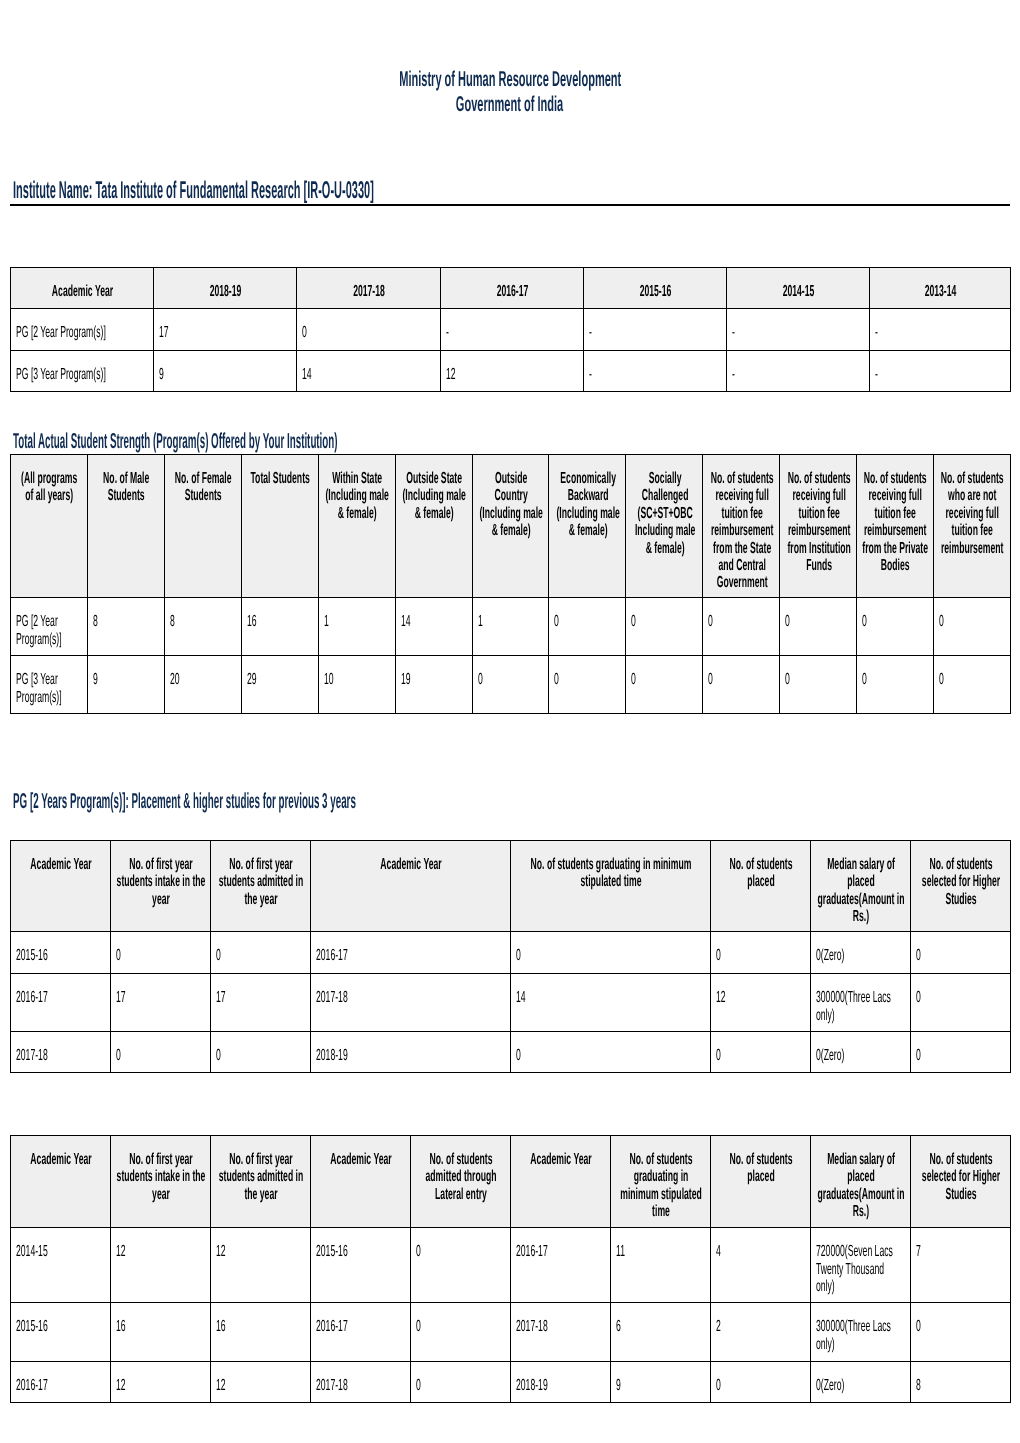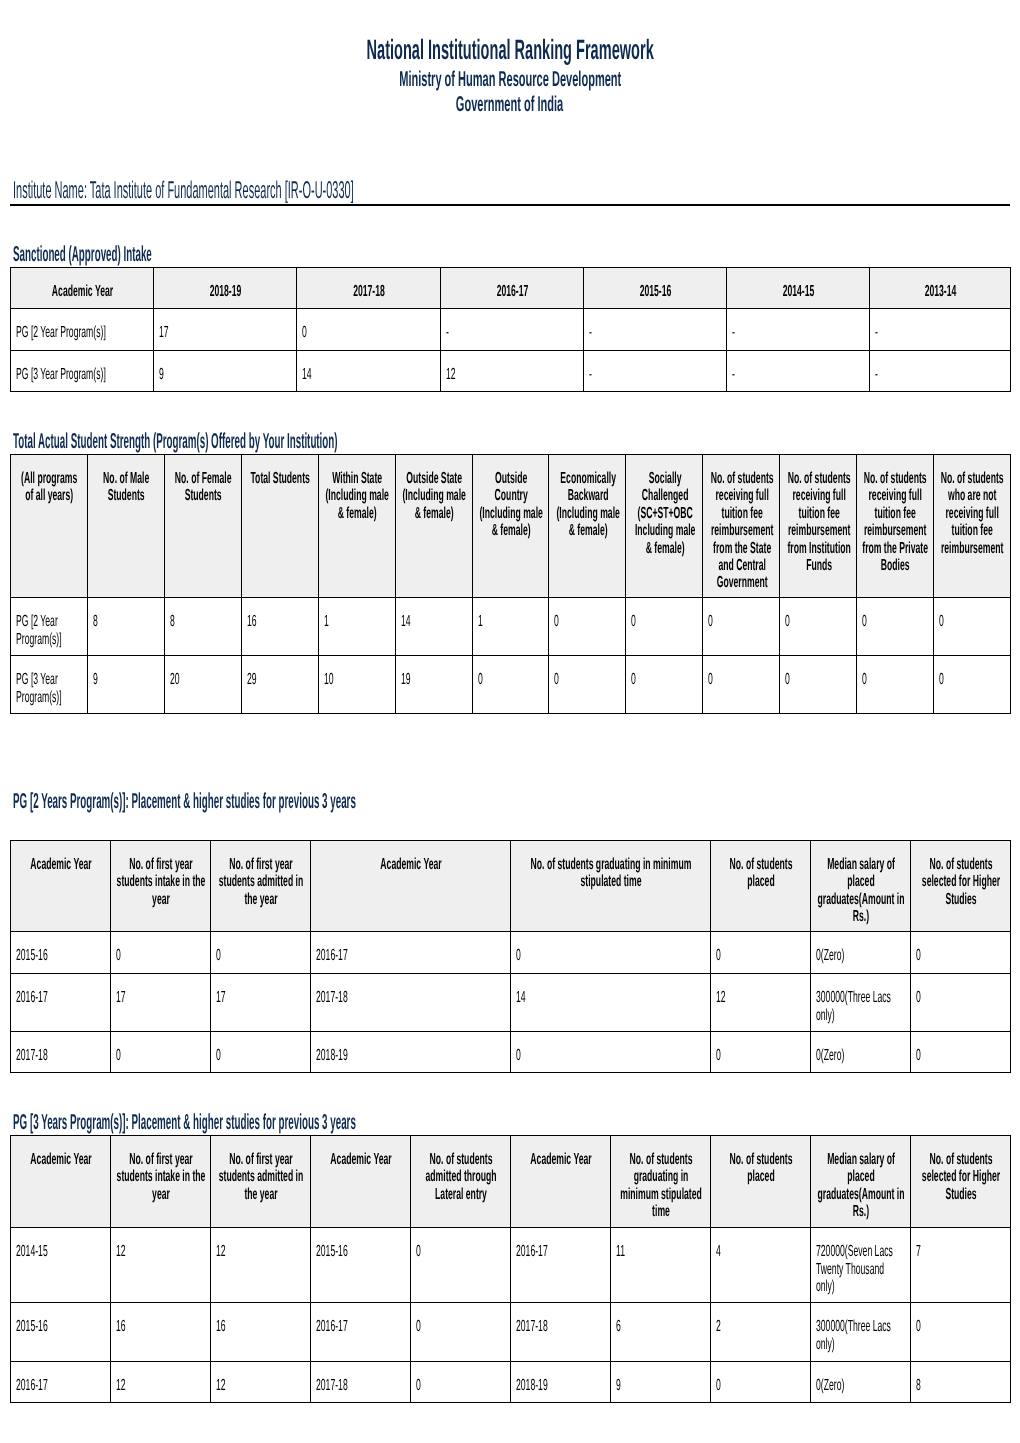--- a/index.html
+++ b/index.html
@@ -36,28 +36,26 @@
   .hc{font-size:16px;font-weight:bold;color:#000;line-height:17.4px;display:block;
       transform:scaleX(0.54) translateZ(0);transform-origin:0 0;text-align:center;}
   .dc{font-size:16px;font-weight:normal;color:#000;line-height:17.4px;display:block;
       transform:scaleX(0.54) translateZ(0);transform-origin:0 0;text-align:left;}
 </style>
 </head>
 <body>
 
 <div class="page">
 
-  <div class="mh mh-title" style="top:36px"><span class="cxc">National Institutional Ranking Framework</span></div>
   <div class="mh mh-sub" style="top:69px"><span class="cxc">Ministry of Human Resource Development</span></div>
   <div class="mh mh-sub" style="top:94px"><span class="cxc">Government of India</span></div>
 
-  <div class="lead inst" style="top:179px;font-size:24.2px;font-weight:normal"><span class="cx">Institute Name: Tata Institute of Fundamental Research [IR-O-U-0330]</span></div>
+  <div class="lead inst" style="top:179px;font-size:24.2px;font-weight:bold"><span class="cx">Institute Name: Tata Institute of Fundamental Research [IR-O-U-0330]</span></div>
   <div class="rule" style="top:204.2px"></div>
 
-  <div class="lead sect" style="top:243px"><span class="cx">Sanctioned (Approved) Intake</span></div>
   <table class="tbl" id="t1" style="left:10px;top:267px;width:1000px">
   <colgroup>
         <col style="width:143.0000px">
         <col style="width:143.0000px">
         <col style="width:144.0000px">
         <col style="width:143.0000px">
         <col style="width:143.0000px">
         <col style="width:143.0000px">
         <col style="width:141.0000px">
       </colgroup>
@@ -398,21 +396,20 @@
           <td>
             <span class="dc" style="width:159.260px">0(Zero)</span>
           </td>
           <td>
             <span class="dc" style="width:159.260px">0</span>
           </td>
         </tr>
   </tbody>
 </table>
 
-  <div class="lead sect" style="top:1111px"><span class="cx">PG [3 Years Program(s)]: Placement &amp; higher studies for previous 3 years</span></div>
   <table class="tbl" id="t4" style="left:10px;top:1135px;width:1000px">
   <colgroup>
         <col style="width:100.0000px">
         <col style="width:100.0000px">
         <col style="width:100.0000px">
         <col style="width:100.0000px">
         <col style="width:100.0000px">
         <col style="width:100.0000px">
         <col style="width:100.0000px">
         <col style="width:100.0000px">

